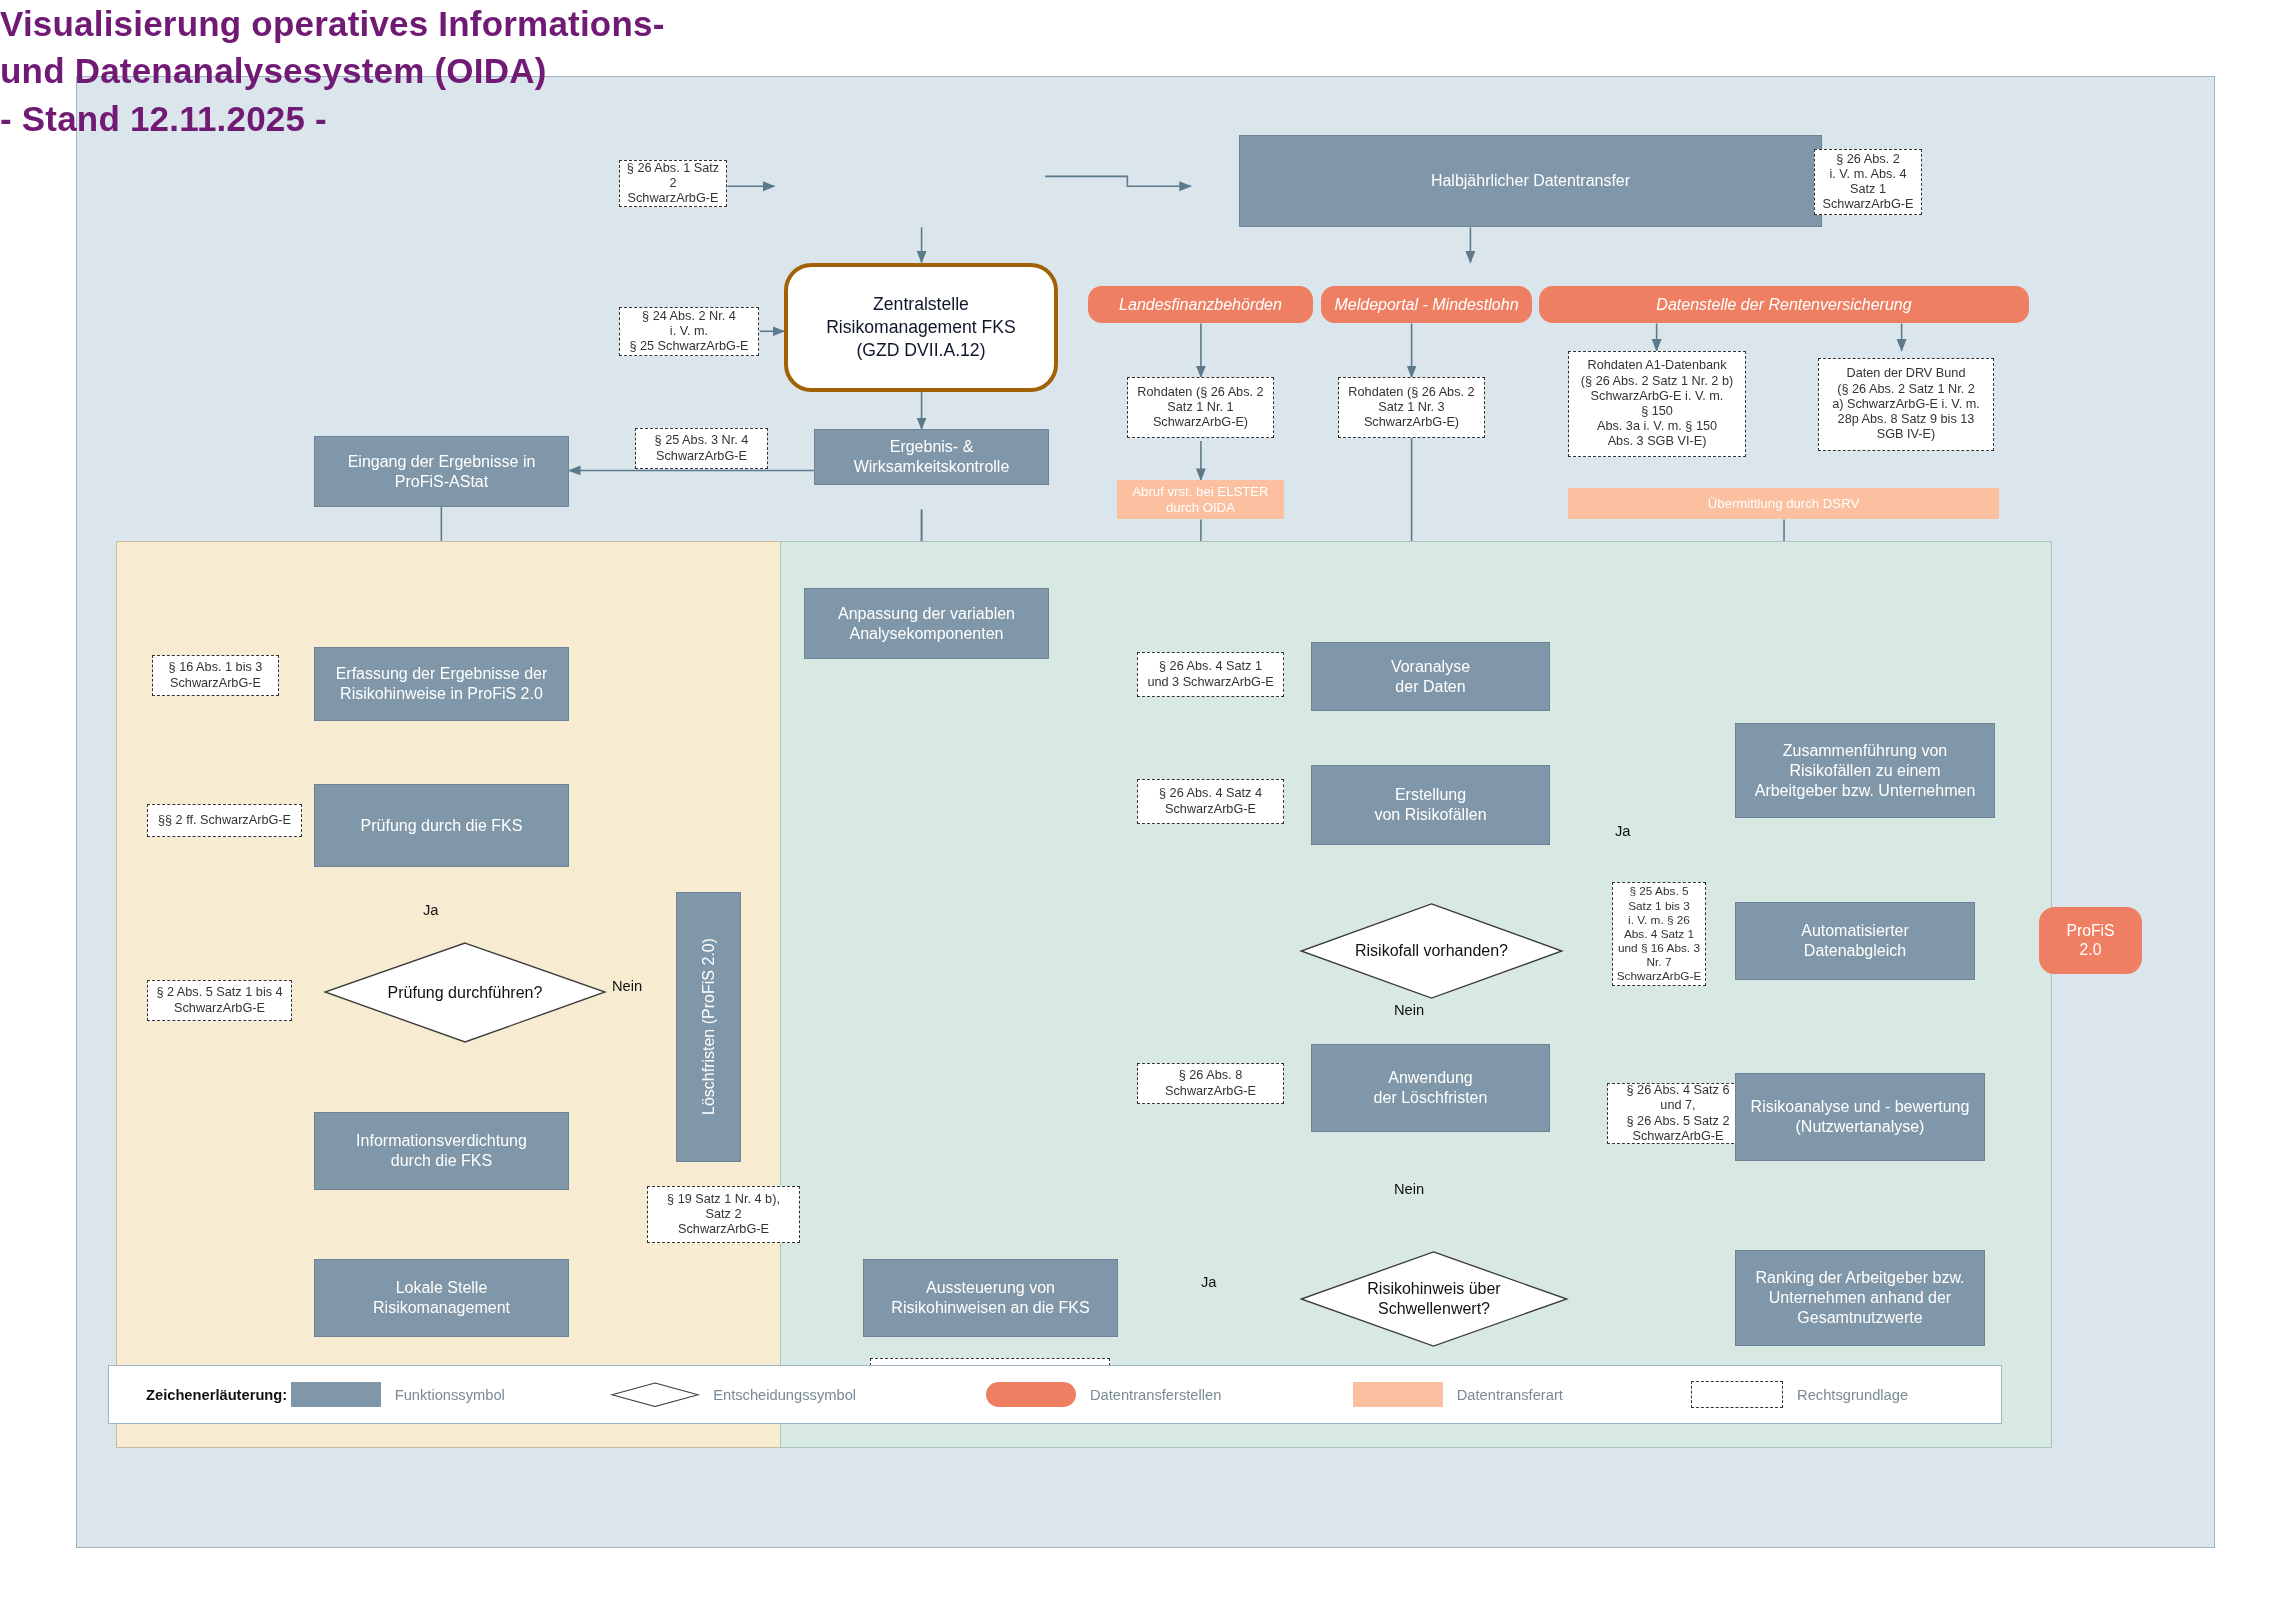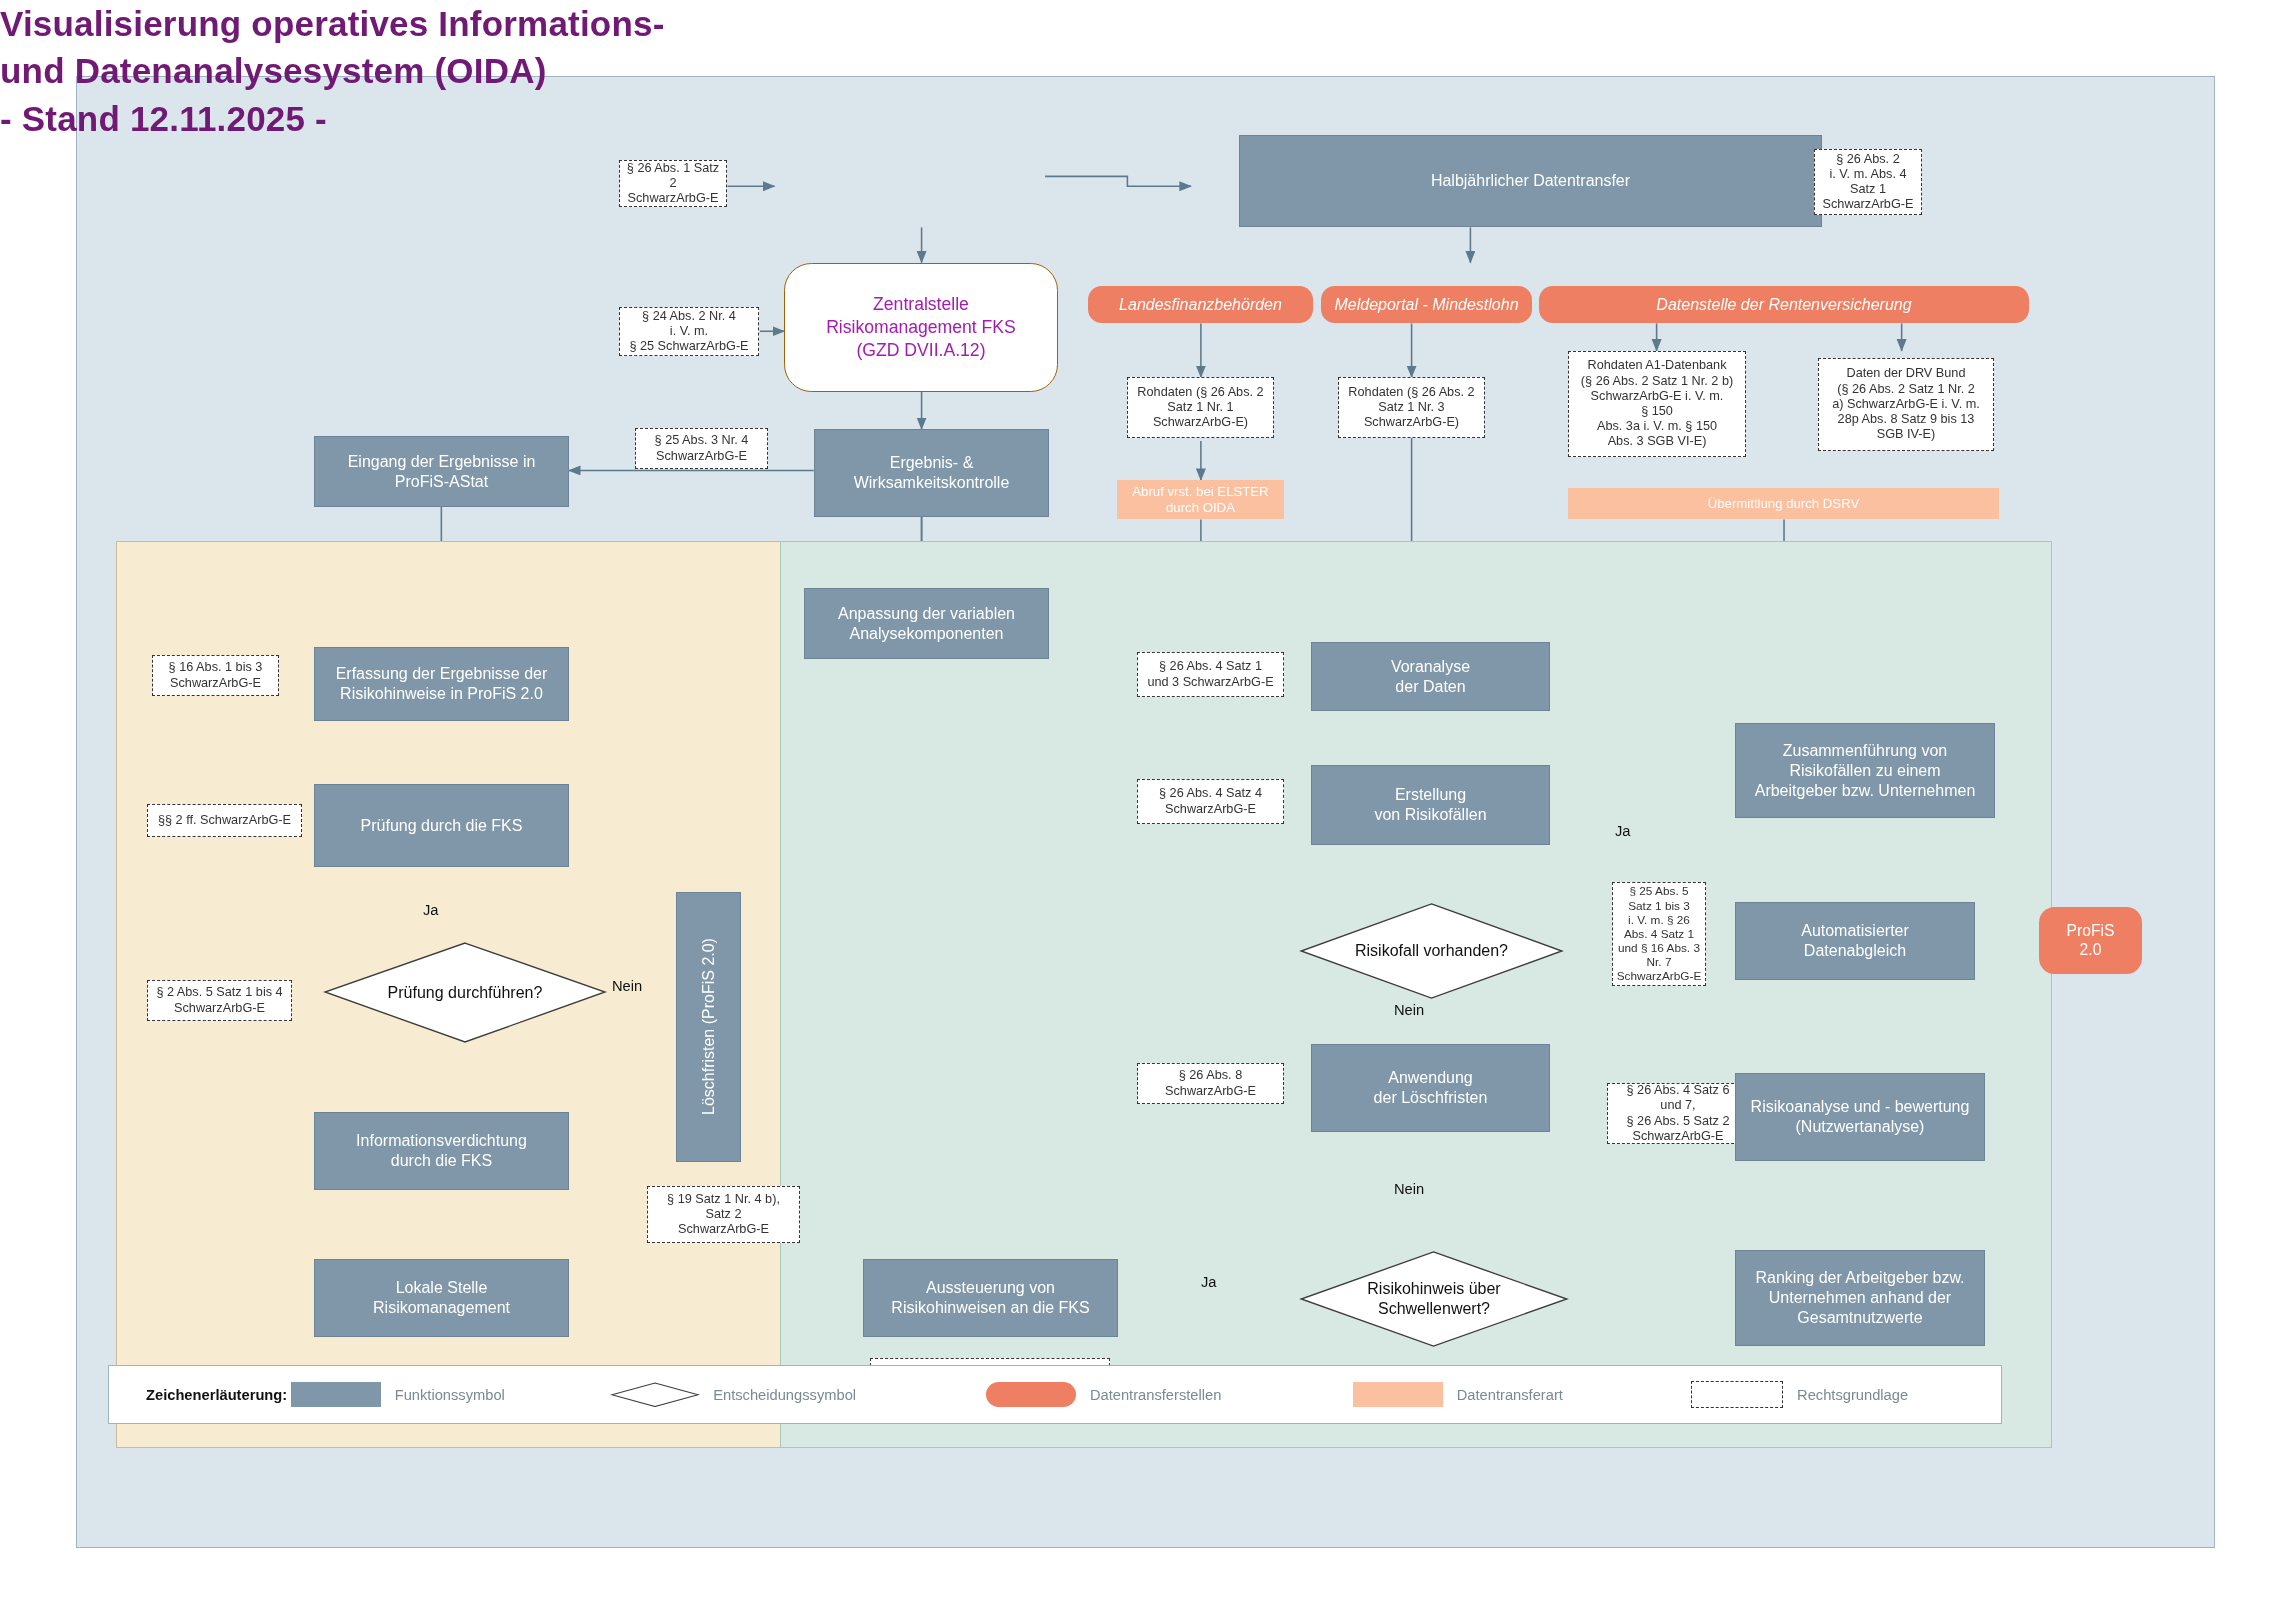--- a/index.html
+++ b/index.html
@@ -4,21 +4,21 @@
 <style>
   html,body{margin:0;padding:0;background:#ffffff;}
   body{font-family:"Liberation Sans", sans-serif;}
   #page{position:relative;width:2293px;height:1621px;background:#ffffff;overflow:hidden;}
   #frame{position:absolute;left:76px;top:76px;width:2137px;height:1470px;background:#dbe5ec;border:1px solid #9fb3c2;}
   .box{position:absolute;box-sizing:border-box;display:flex;align-items:center;justify-content:center;text-align:center;}
   .fn{background:#7f97a8;color:#ffffff;border:1px solid #6c8496;font-size:16px;line-height:1.25;padding:3.9px 5.9px;}
   .legal{background:#ffffff;border:1px dashed #333;color:#333;font-size:12.7px;line-height:1.2;padding:2px 2.9px;}
   .transferstelle{background:#ef7f63;color:#ffffff;font-style:italic;font-size:16px;border-radius:13.7px;}
   .transferart{background:#fbc0a0;color:#ffffff;font-size:13.2px;line-height:1.2;}
-  .round{background:#ffffff;border:1px solid #a16207;border-radius:27.4px;color:#a21caf;font-size:17.6px;line-height:1.3;}
+  .round{background:#ffffff;border:4px solid #a16207;border-radius:27.4px;color:#0f172a;font-size:17.6px;line-height:1.3;}
   .pill{background:#ef7f63;color:#ffffff;font-size:15.7px;border-radius:15.7px;line-height:1.2;}
   .vertical{writing-mode:vertical-rl;transform:rotate(180deg);}
   .region{position:absolute;box-sizing:border-box;}
   #region-left{background:#f7ecd2;border:1px solid #c9bb9b;}
   #region-right{background:#d8e8e2;border:1px solid #a9c6bd;}
   .title{position:absolute;color:#701a75;font-weight:bold;font-size:35px;line-height:1.35;letter-spacing:0.2px;}
   .regtitle{position:absolute;text-align:center;color:#111;font-weight:bold;font-size:18.6px;line-height:1.35;}
   .diamondwrap{position:absolute;}
   .diamondwrap svg{position:absolute;left:0;top:0;}
   .diamondwrap .dtext{position:absolute;left:0;top:0;width:100%;height:100%;display:flex;align-items:center;justify-content:center;text-align:center;font-size:16px;color:#111;line-height:1.25;}
@@ -183,21 +183,21 @@
 SGB IV-E)</div>
 
   <div class="box transferart" style="left:1117px;top:480px;width:167px;height:39px;white-space:pre-line;">Abruf vrst. bei ELSTER
 durch OIDA</div>
   <div class="box transferart" style="left:1568px;top:488px;width:431px;height:31px;">Übermittlung durch DSRV</div>
 
   <div class="box fn" style="left:314px;top:436px;width:255px;height:71px;white-space:pre-line;">Eingang der Ergebnisse in
 ProFiS-AStat</div>
   <div class="box legal" style="left:635px;top:428px;width:133px;height:41px;white-space:pre-line;">§ 25 Abs. 3 Nr. 4
 SchwarzArbG-E</div>
-  <div class="box fn" style="left:814px;top:429px;width:235px;height:88px;white-space:pre-line;">Ergebnis- &amp;
+  <div class="box fn" style="left:814px;top:429px;width:235px;height:56px;white-space:pre-line;">Ergebnis- &amp;
 Wirksamkeitskontrolle</div>
   <div class="box fn" style="left:804px;top:588px;width:245px;height:71px;white-space:pre-line;">Anpassung der variablen
 Analysekomponenten</div>
 
   <div class="box legal" style="left:152px;top:655px;width:127px;height:41px;white-space:pre-line;">§ 16 Abs. 1 bis 3
 SchwarzArbG-E</div>
   <div class="box fn" style="left:314px;top:647px;width:255px;height:74px;white-space:pre-line;">Erfassung der Ergebnisse der
 Risikohinweise in ProFiS 2.0</div>
 
   <div class="box legal" style="left:147px;top:804px;width:155px;height:33px;">§§ 2 ff. SchwarzArbG-E</div>

